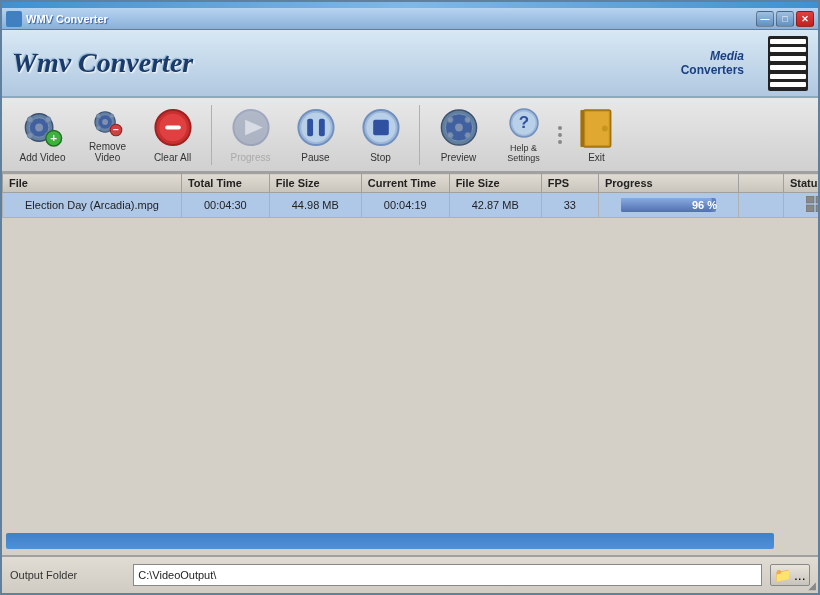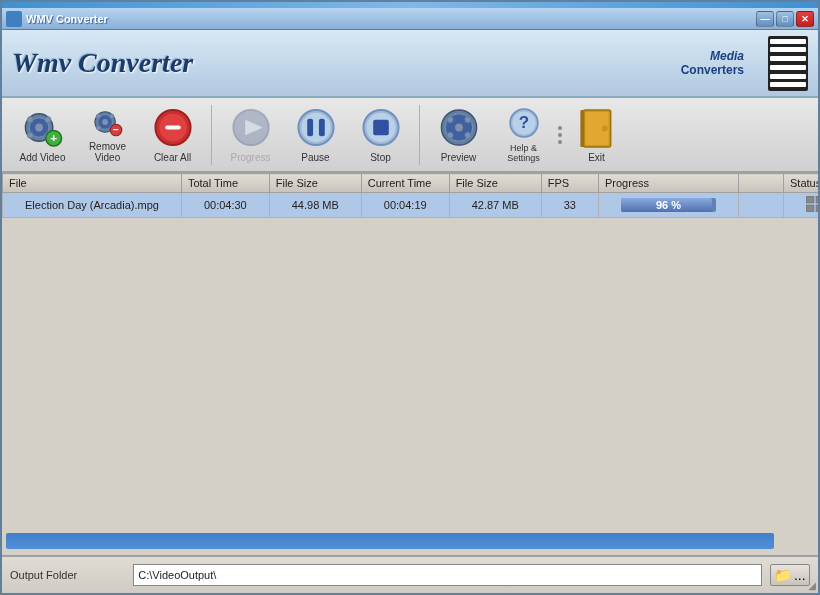--- a/index.html
+++ b/index.html
@@ -139,21 +139,21 @@
       width: 100%;
       border-collapse: collapse;
       background: #e8e4dc;
     }
     .file-table th {
       background: linear-gradient(to bottom, #e0dcd4, #c8c4bc);
       border: 1px solid #a0a0a0;
       padding: 3px 6px;
       text-align: left;
       font-size: 11px;
-      font-weight: normal;
+      font-weight: bold;
       color: #222;
       white-space: nowrap;
     }
     .file-table td {
       border: 1px solid #b0b0b0;
       padding: 3px 22px;
       font-size: 11px;
       color: #222;
       background: #f0ece4;
       white-space: nowrap;
@@ -177,20 +177,21 @@
       height: 100%;
       border-radius: 2px;
     }
     .progress-text {
       position: absolute;
       width: 100%;
       text-align: center;
       font-size: 11px;
       font-weight: bold;
       color: #fff;
+      margin-left: 36px;
     }
 
     
     .content-area {
       flex: 1;
       background: #d4d0c8;
       min-height: 280px;
     }
 
     

